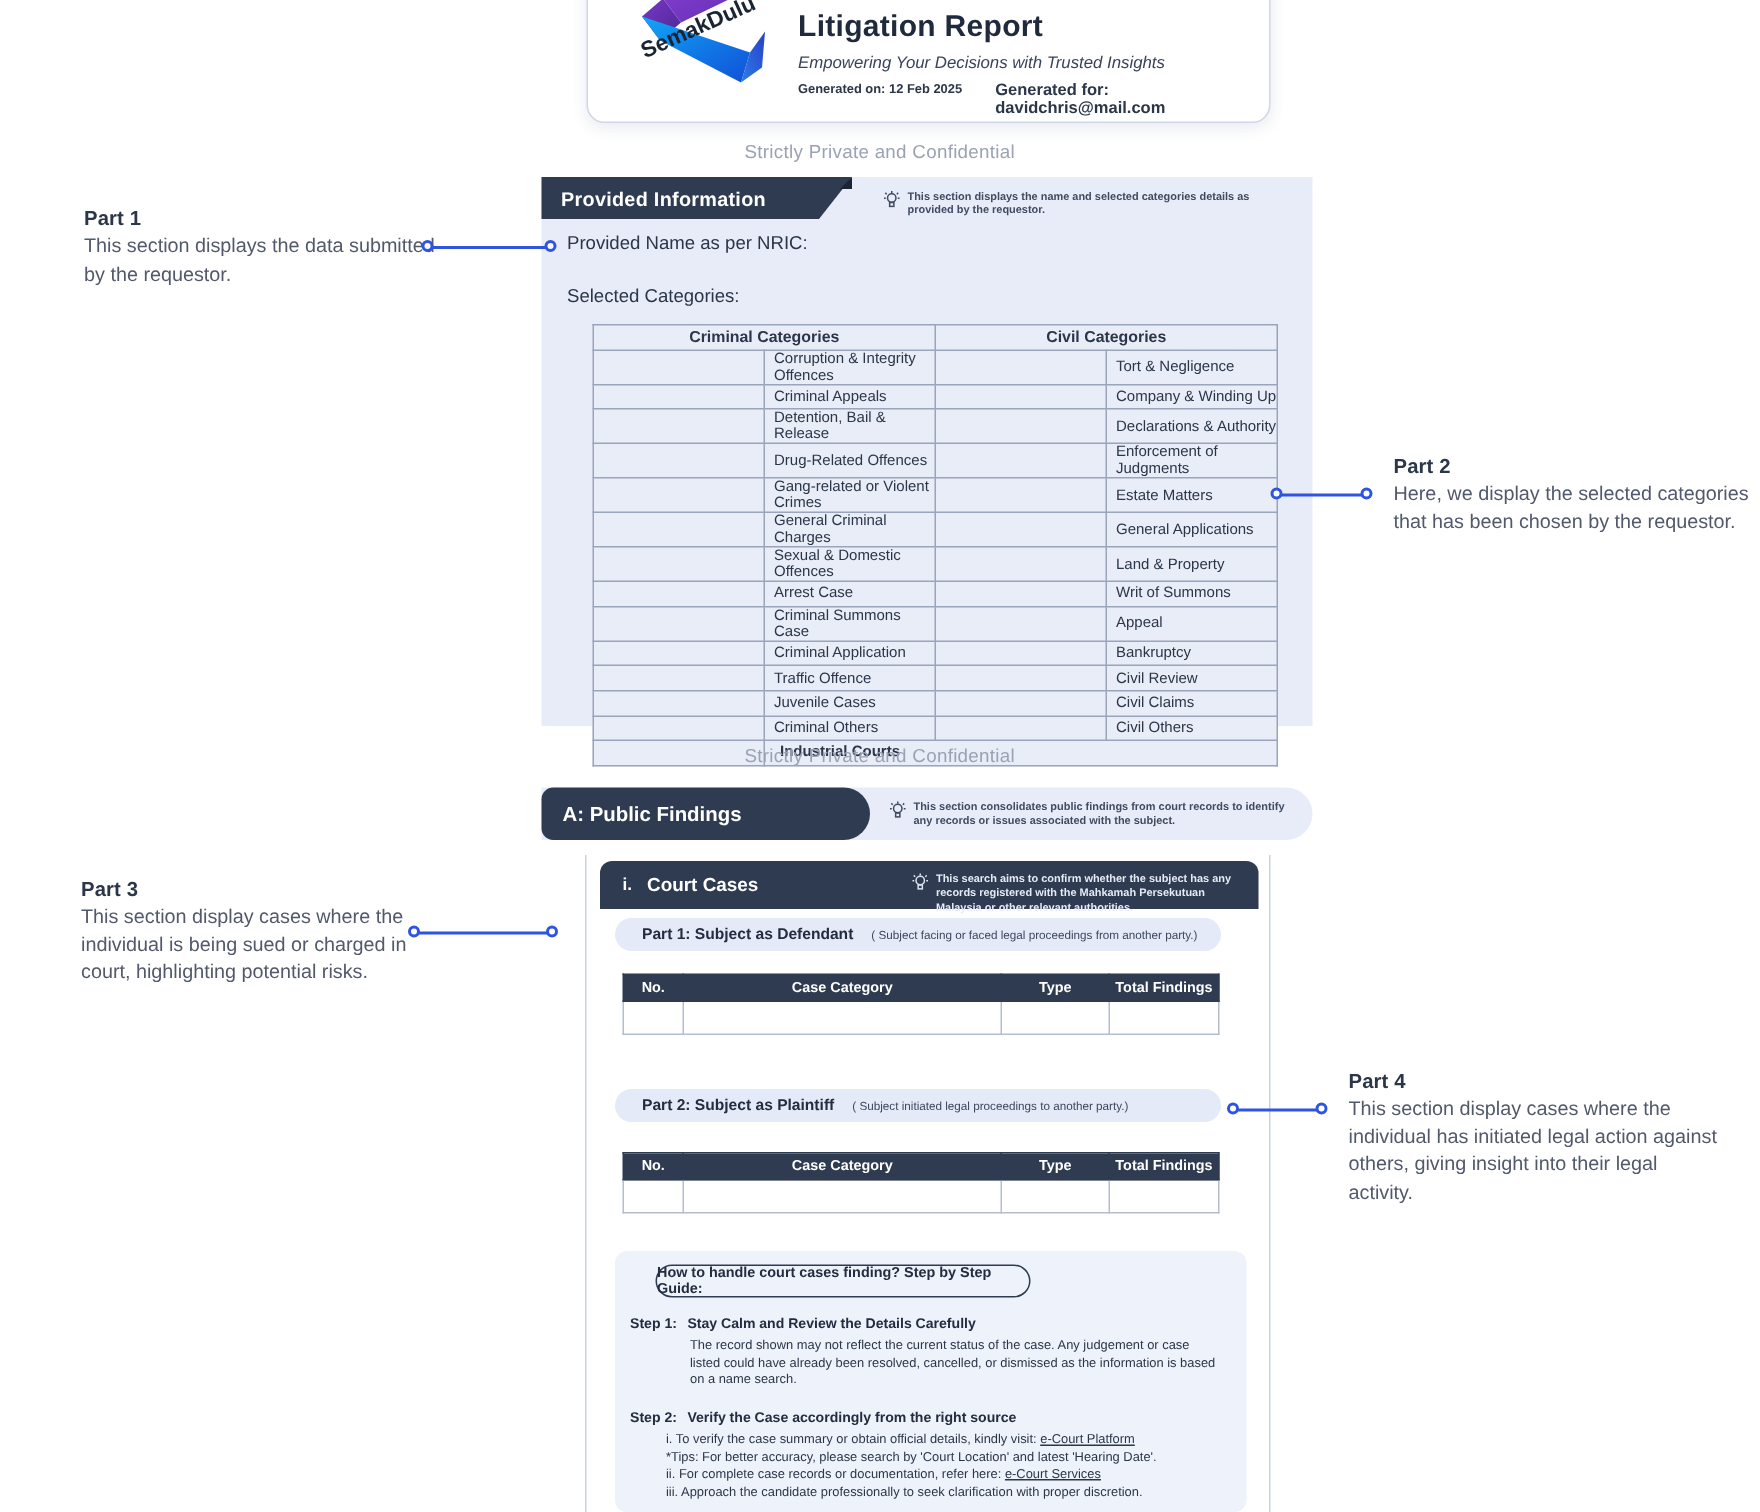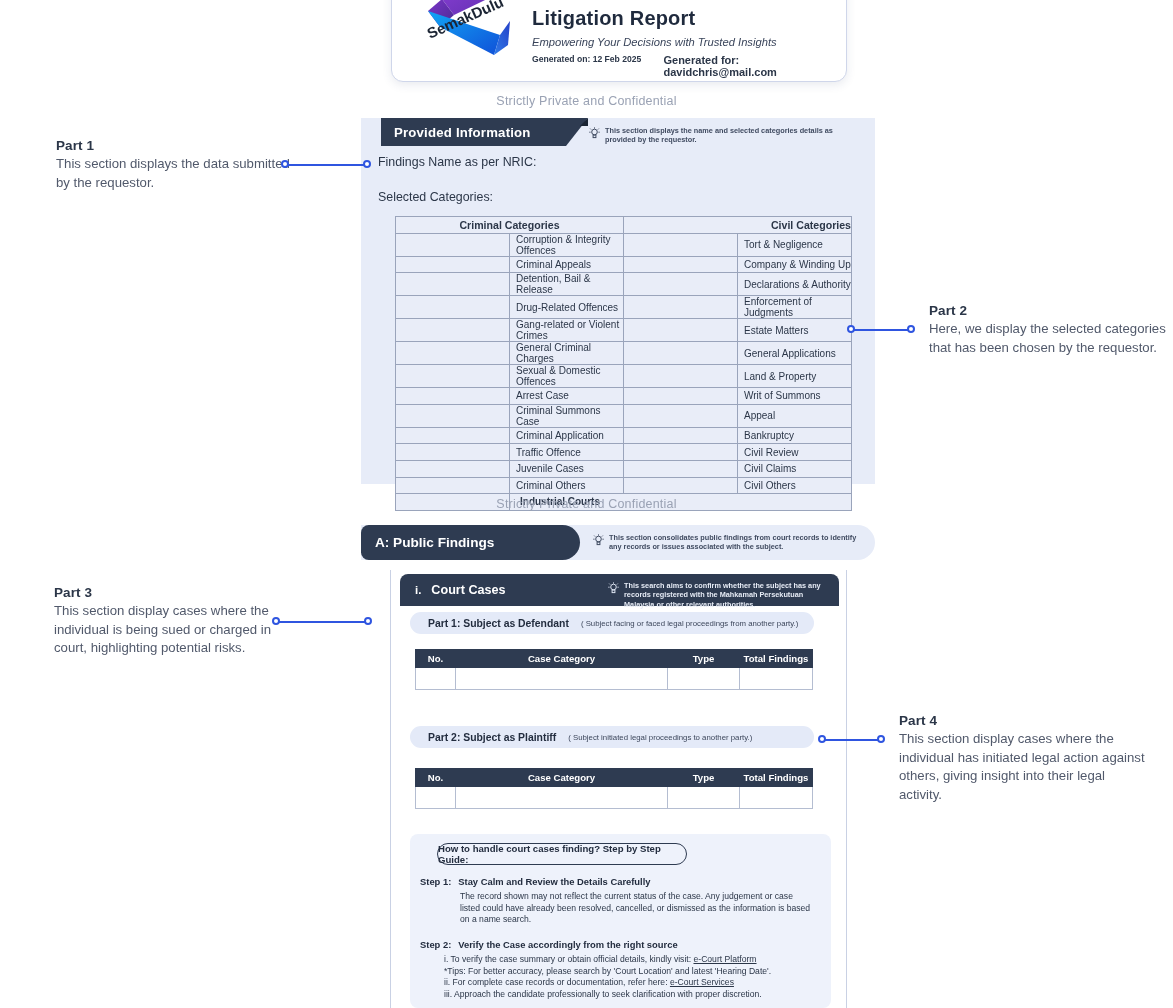--- a/index.html
+++ b/index.html
@@ -60,21 +60,21 @@
     font-size: 12.5px; color: #9aa2b4; letter-spacing: .2px;
   }
 
   
   #panel-provided {
     position: absolute; left: 361px; top: 118px; width: 514px; height: 366px;
     background: #e7ecf8;
   }
   .ribbon {
     position: relative; height: 28px; width: 185px;
-    background: #2e3b51; display: flex; align-items: center; margin-left: 20px;
+    background: #2e3b51; display: flex; align-items: center;
   }
   .ribbon .lbl {
     color: #fff; font-size: 13.2px; font-weight: bold;
     padding-left: 13px; letter-spacing: .2px;
   }
   .ribbon .slant {
     position: absolute; right: -22px; top: 0; width: 0; height: 0;
     border-style: solid; border-width: 28px 22px 0 0;
     border-color: #2e3b51 transparent transparent transparent;
   }
@@ -224,29 +224,29 @@
         <rect x="4.1" y="8" width="2.8" height="2.6" fill="none" stroke="#3f4a60" stroke-width="1"></rect>
         <line x1="5.5" y1="0.4" x2="5.5" y2="1.6" stroke="#3f4a60" stroke-width="1"></line>
         <line x1="1.2" y1="1.6" x2="2.1" y2="2.5" stroke="#3f4a60" stroke-width="1"></line>
         <line x1="9.8" y1="1.6" x2="8.9" y2="2.5" stroke="#3f4a60" stroke-width="1"></line>
         <line x1="0.3" y1="5.2" x2="1.5" y2="5.2" stroke="#3f4a60" stroke-width="1"></line>
         <line x1="9.5" y1="5.2" x2="10.7" y2="5.2" stroke="#3f4a60" stroke-width="1"></line>
       </svg>
       <span class="tiptext">This section displays the name and selected categories details as provided by the requestor.</span>
     </div>
 
-    <div class="field-line" style="left:17px; top:37px;">Findings Name as per NRIC:</div>
+    <div class="field-line" style="left:17px; top:37px;">Provided Name as per NRIC:</div>
 
     <div class="field-line" style="left:17px; top:72px;">Selected Categories:</div>
 
     <table id="cat-table">
       <thead>
         <tr>
           <th colspan="2" style="width:228px;">Criminal Categories</th>
-          <th colspan="2" style="width:228px;text-align:right;">Civil Categories</th>
+          <th colspan="2" style="width:228px;">Civil Categories</th>
         </tr>
       </thead>
       <tbody id="cat-body">
           <tr>
             <td class="chk"></td>
             <td>Corruption &amp; Integrity Offences</td>
             <td class="chk"></td>
             <td>Tort &amp; Negligence</td>
           </tr>
           <tr>

